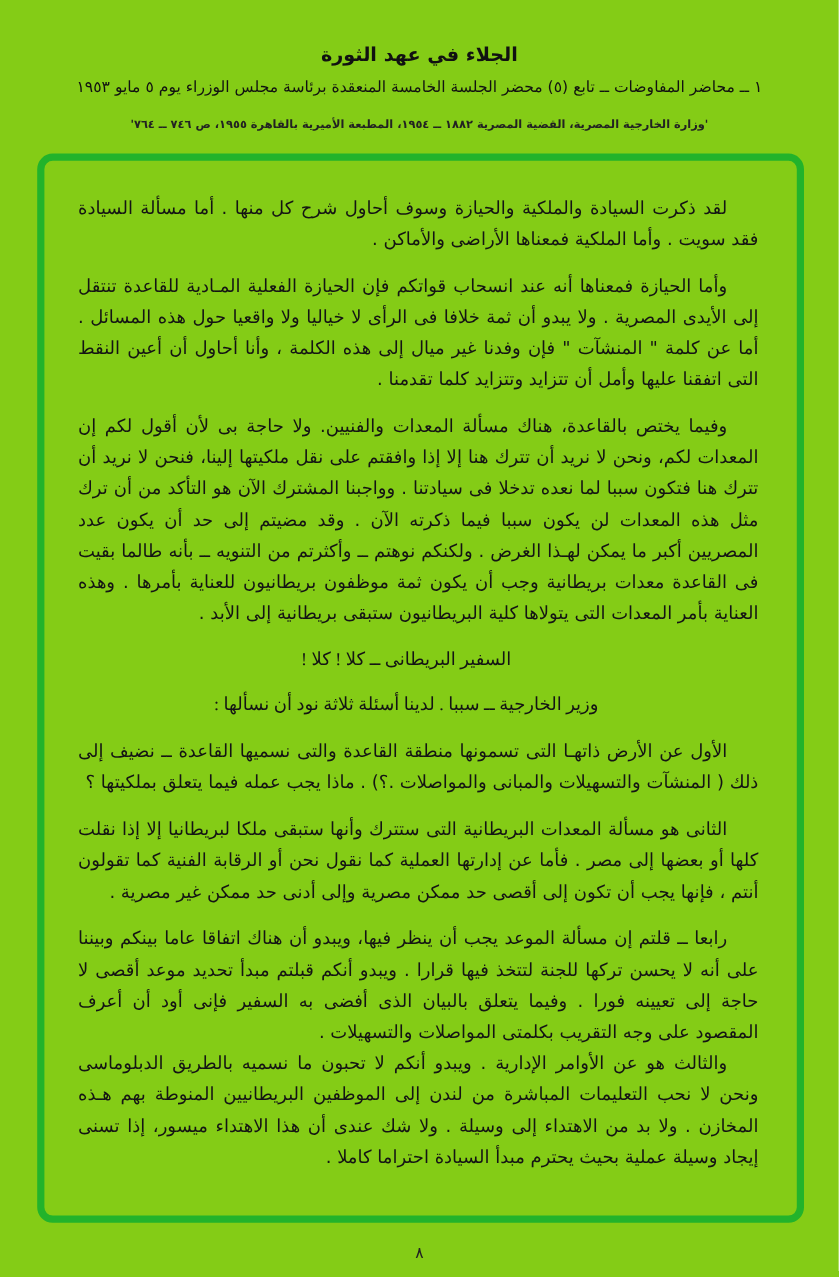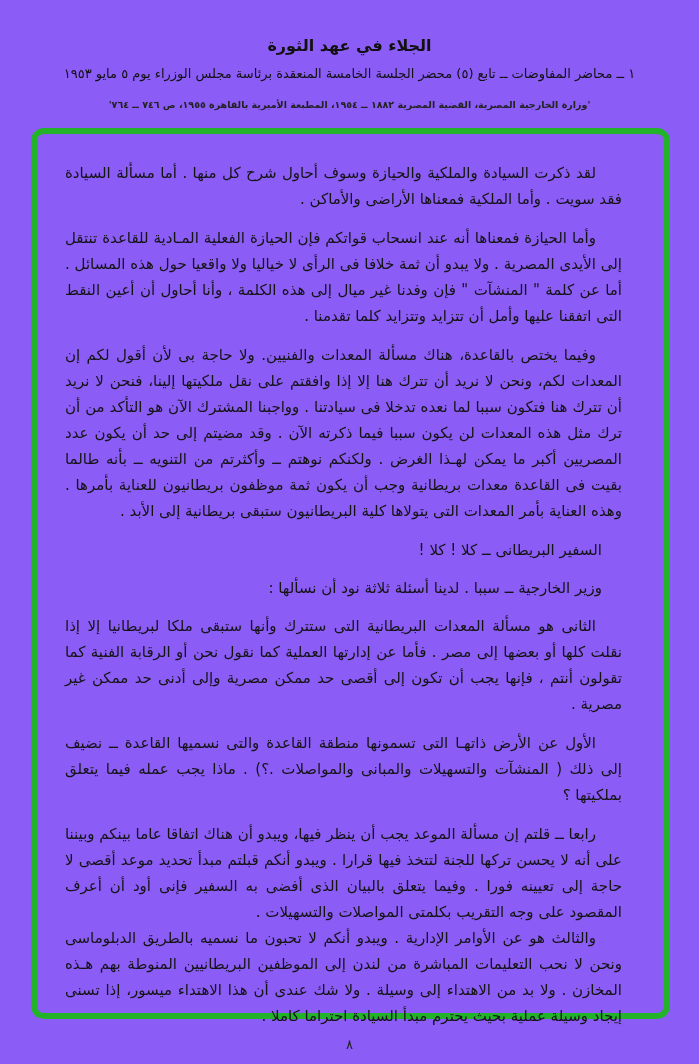--- a/index.html
+++ b/index.html
@@ -4,21 +4,21 @@
 <style>
   html, body {
     margin: 0;
     padding: 0;
     background: #ffffff;
   }
   .page {
     position: relative;
     width: 699px;
     height: 1064px;
-    background: #8b5cf6;
+    background: #84cc16;
     font-family: "DejaVu Sans", sans-serif;
     color: #151515;
     overflow: hidden;
   }
   .header {
     position: absolute;
     top: 36px;
     left: 0;
     width: 100%;
     text-align: center;
@@ -54,30 +54,31 @@
     border: 6px solid #22b32b;
     border-radius: 13px;
     background: transparent;
     padding: 26px 30px 20px 28px;
   }
   .body-text {
     direction: rtl;
     text-align: justify;
   }
   .para {
-    margin: 0 12px 13px 0;
+    margin: 0 2px 13px 0;
     font-size: 15px;
     line-height: 26px;
     text-indent: 26px;
     color: #141414;
   }
   .para.speaker {
     text-indent: 20px;
     margin-bottom: 12px;
-    text-align: right;
+    text-align: center;
+    font-family: Liberation Serif, serif;
   }
   .para.last {
     margin-bottom: 0;
   }
   .page-number {
     position: absolute;
     bottom: 12px;
     left: 0;
     width: 100%;
     text-align: center;
@@ -96,22 +97,22 @@
     <div class="doc-citation">'وزارة الخارجية المصرية، القضية المصرية ١٨٨٢ ــ ١٩٥٤، المطبعة الأميرية بالقاهرة ١٩٥٥، ص ٧٤٦ ــ ٧٦٤'</div>
   </div>
 
   <div class="highlight-box">
     <div class="body-text">
       <p class="para">لقد ذكرت السيادة والملكية والحيازة وسوف أحاول شرح كل منها . أما مسألة السيادة فقد سويت . وأما الملكية فمعناها الأراضى والأماكن .</p>
       <p class="para">وأما الحيازة فمعناها أنه عند انسحاب قواتكم فإن الحيازة الفعلية المـادية للقاعدة تنتقل إلى الأيدى المصرية . ولا يبدو أن ثمة خلافا فى الرأى لا خياليا ولا واقعيا حول هذه المسائل . أما عن كلمة " المنشآت " فإن وفدنا غير ميال إلى هذه الكلمة ، وأنا أحاول أن أعين النقط التى اتفقنا عليها وأمل أن تتزايد وتتزايد كلما تقدمنا .</p>
       <p class="para">وفيما يختص بالقاعدة، هناك مسألة المعدات والفنيين. ولا حاجة بى لأن أقول لكم إن المعدات لكم، ونحن لا نريد أن تترك هنا إلا إذا وافقتم على نقل ملكيتها إلينا، فنحن لا نريد أن تترك هنا فتكون سببا لما نعده تدخلا فى سيادتنا . وواجبنا المشترك الآن هو التأكد من أن ترك مثل هذه المعدات لن يكون سببا فيما ذكرته الآن . وقد مضيتم إلى حد أن يكون عدد المصريين أكبر ما يمكن لهـذا الغرض . ولكنكم نوهتم ــ وأكثرتم من التنويه ــ بأنه طالما بقيت فى القاعدة معدات بريطانية وجب أن يكون ثمة موظفون بريطانيون للعناية بأمرها . وهذه العناية بأمر المعدات التى يتولاها كلية البريطانيون ستبقى بريطانية إلى الأبد .</p>
       <p class="para speaker">السفير البريطانى ــ كلا ! كلا !</p>
       <p class="para speaker">وزير الخارجية ــ سببا . لدينا أسئلة ثلاثة نود أن نسألها :</p>
+      <p class="para">الأول عن الأرض ذاتهـا التى تسمونها منطقة القاعدة والتى نسميها القاعدة ــ نضيف إلى ذلك ( المنشآت والتسهيلات والمبانى والمواصلات .؟) . ماذا يجب عمله فيما يتعلق بملكيتها ؟</p>
       <p class="para">الثانى هو مسألة المعدات البريطانية التى ستترك وأنها ستبقى ملكا لبريطانيا إلا إذا نقلت كلها أو بعضها إلى مصر . فأما عن إدارتها العملية كما نقول نحن أو الرقابة الفنية كما تقولون أنتم ، فإنها يجب أن تكون إلى أقصى حد ممكن مصرية وإلى أدنى حد ممكن غير مصرية .</p>
-      <p class="para">الأول عن الأرض ذاتهـا التى تسمونها منطقة القاعدة والتى نسميها القاعدة ــ نضيف إلى ذلك ( المنشآت والتسهيلات والمبانى والمواصلات .؟) . ماذا يجب عمله فيما يتعلق بملكيتها ؟</p>
       <p class="para last">رابعا ــ قلتم إن مسألة الموعد يجب أن ينظر فيها، ويبدو أن هناك اتفاقا عاما بينكم وبيننا على أنه لا يحسن تركها للجنة لتتخذ فيها قرارا . ويبدو أنكم قبلتم مبدأ تحديد موعد أقصى لا حاجة إلى تعيينه فورا . وفيما يتعلق بالبيان الذى أفضى به السفير فإنى أود أن أعرف المقصود على وجه التقريب بكلمتى المواصلات والتسهيلات .</p>
       <p class="para">والثالث هو عن الأوامر الإدارية . ويبدو أنكم لا تحبون ما نسميه بالطريق الدبلوماسى ونحن لا نحب التعليمات المباشرة من لندن إلى الموظفين البريطانيين المنوطة بهم هـذه المخازن . ولا بد من الاهتداء إلى وسيلة . ولا شك عندى أن هذا الاهتداء ميسور، إذا تسنى إيجاد وسيلة عملية بحيث يحترم مبدأ السيادة احتراما كاملا .</p>
     </div>
   </div>
 
   <div class="page-number">٨</div>
 
 </div>
 
 </body></html>

